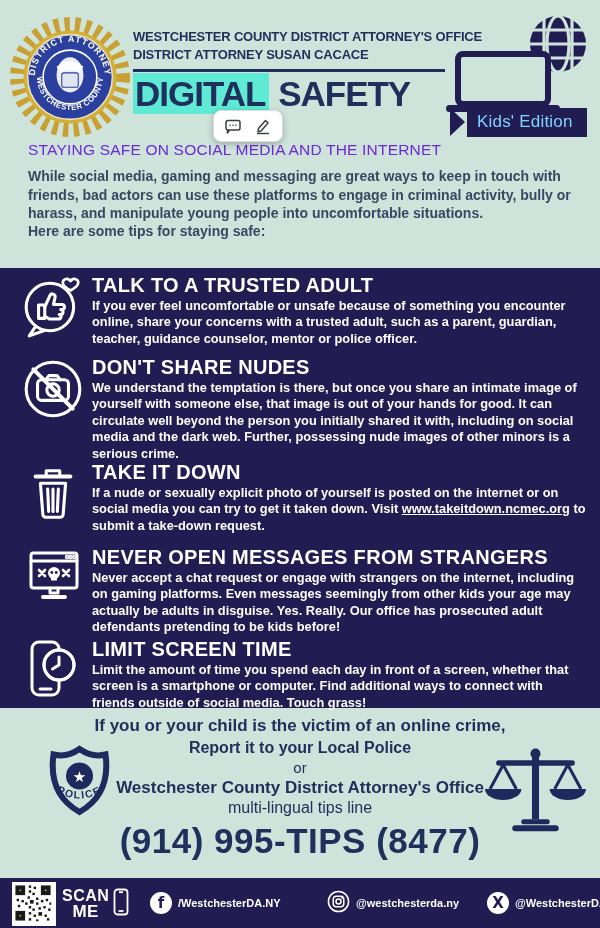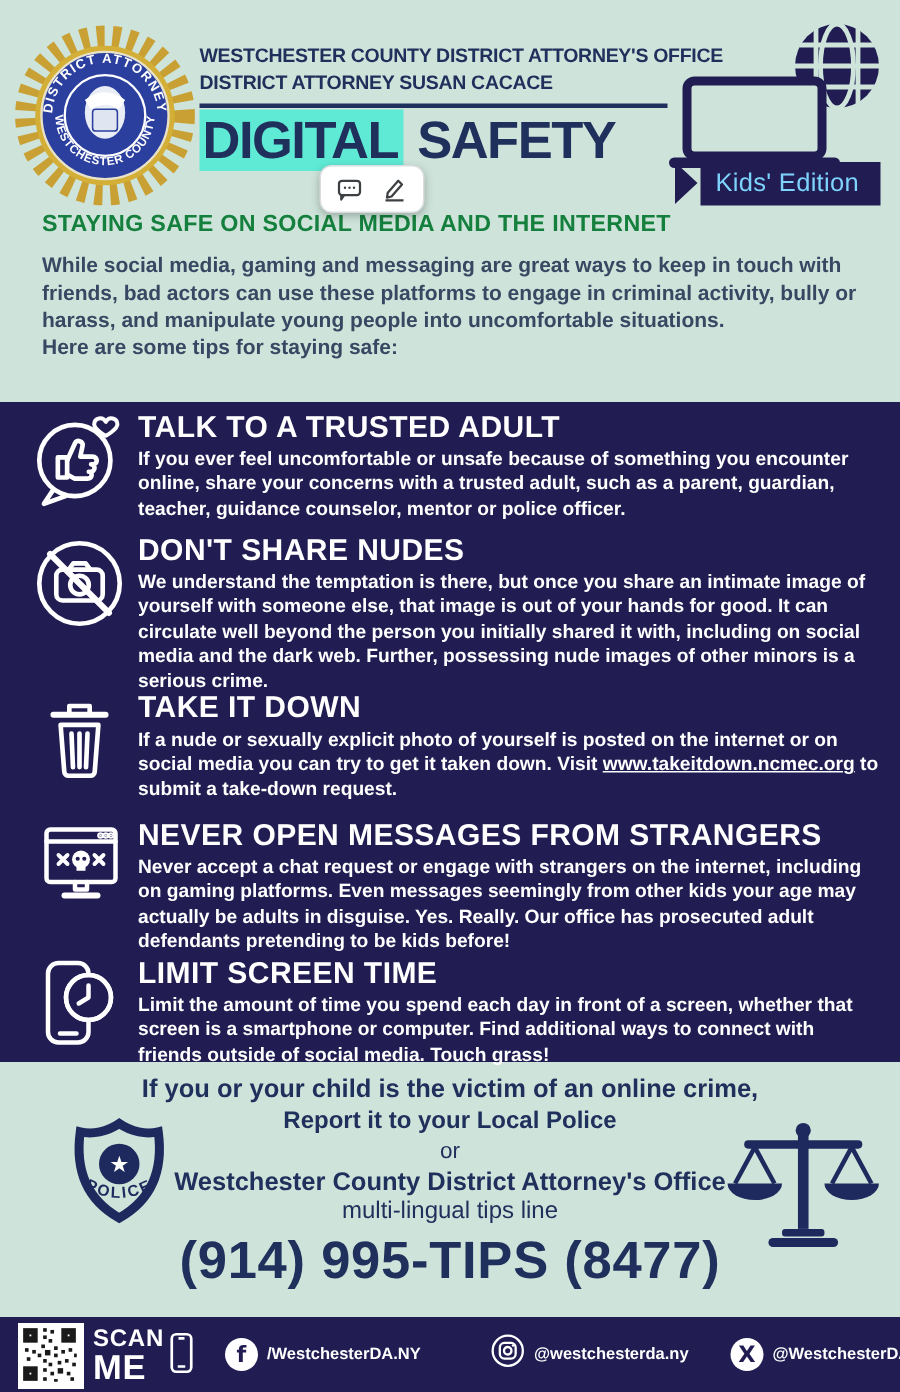--- a/index.html
+++ b/index.html
@@ -15,21 +15,21 @@
   .main-title .hl{background:#5eead4;padding:1px 4px 1px 2px;text-align:right;}
   .tech-icon{position:absolute;left:440px;top:12px;width:160px;height:100px;}
   .ribbon-wrap{position:absolute;left:450px;top:108px;height:28px;display:flex;align-items:center;}
   .ribbon-chevron{width:0;height:0;border-top:14px solid transparent;border-bottom:14px solid transparent;border-left:15px solid #211d52;margin-right:2px;}
   .ribbon{background:#211d52;color:#7dd3fc;font-size:17px;font-weight:400;padding:4px 14px 5px 10px;letter-spacing:0.2px;}
   .annot-toolbar{position:absolute;left:213px;top:110px;width:68px;height:30px;background:#fff;border:1px solid #dadce0;
     border-radius:8px;box-shadow:0 2px 6px rgba(0,0,0,0.25);display:flex;align-items:center;justify-content:space-evenly;z-index:5;}
   .annot-btn{width:24px;height:24px;display:flex;align-items:center;justify-content:center;border-radius:4px;cursor:pointer;}
   
   .intro{position:absolute;left:28px;top:141px;width:548px;color:#20305c;}
-  .intro-heading{font-size:15.5px;font-weight:700;letter-spacing:0.2px;color:#15803d;}
+  .intro-heading{font-size:15.5px;font-weight:400;letter-spacing:0.2px;color:#6d28d9;}
   .intro-body{margin-top:8px;font-size:14px;font-weight:600;line-height:1.33;color:#3a4763;}
   .intro-lead{margin-top:0;font-size:14px;font-weight:600;color:#3a4763;}
   
   .tips{position:absolute;left:0;top:268px;width:600px;height:440px;background:#211d52;}
   .tip{position:absolute;left:14px;width:574px;display:flex;}
   .tip-icon{width:78px;flex:0 0 78px;display:flex;justify-content:center;}
   .tip-text{flex:1;color:#fff;padding-right:2px;}
   .tip-title{font-size:20px;font-weight:800;letter-spacing:0.3px;margin-bottom:1px;}
   .tip-body{font-size:12.8px;font-weight:600;line-height:1.28;}
   .tip-link{color:#fff;text-decoration:underline;font-weight:700;cursor:pointer;}
@@ -42,21 +42,21 @@
   .report-l5{margin-top:1px;font-size:16px;font-weight:500;}
   .report-phone{margin-top:4px;font-size:35px;font-weight:800;letter-spacing:0.5px;}
   .report-emergency{margin-top:18px;font-size:12.5px;font-style:italic;font-weight:500;}
   .police-badge{position:absolute;left:42px;top:36px;width:75px;height:90px;}
   .scales-icon{position:absolute;left:483px;top:38px;width:106px;height:92px;}
   
   .footer{position:absolute;left:0;top:878px;width:600px;height:50px;background:#211d52;color:#fff;padding-left:32px;}
   .qr-block{position:absolute;left:12px;top:4px;display:flex;align-items:center;}
   .qr-code{width:42px;height:42px;background:#fff;padding:1px;}
   .scan-text{margin-left:6px;font-weight:800;line-height:0.95;font-size:16px;letter-spacing:0.5px;}
-  .scan-text .l2{font-size:23px;}
+  .scan-text .l2{font-size:17px;text-align:center;}
   .phone-glyph{margin-left:4px;}
   .social{position:absolute;top:0;height:50px;display:flex;align-items:center;}
   .social .label{margin-left:6px;font-size:11px;font-weight:800;white-space:nowrap;}
   .soc-circle{width:22px;height:22px;border-radius:50%;background:#fff;color:#211d52;display:flex;align-items:center;justify-content:center;
     font-weight:800;font-size:15px;font-family:"DejaVu Sans",sans-serif;}
   .soc-fb{left:150px;} .soc-ig{left:327px;} .soc-x{left:487px;}
 </style>
 </head>
 <body>
 

